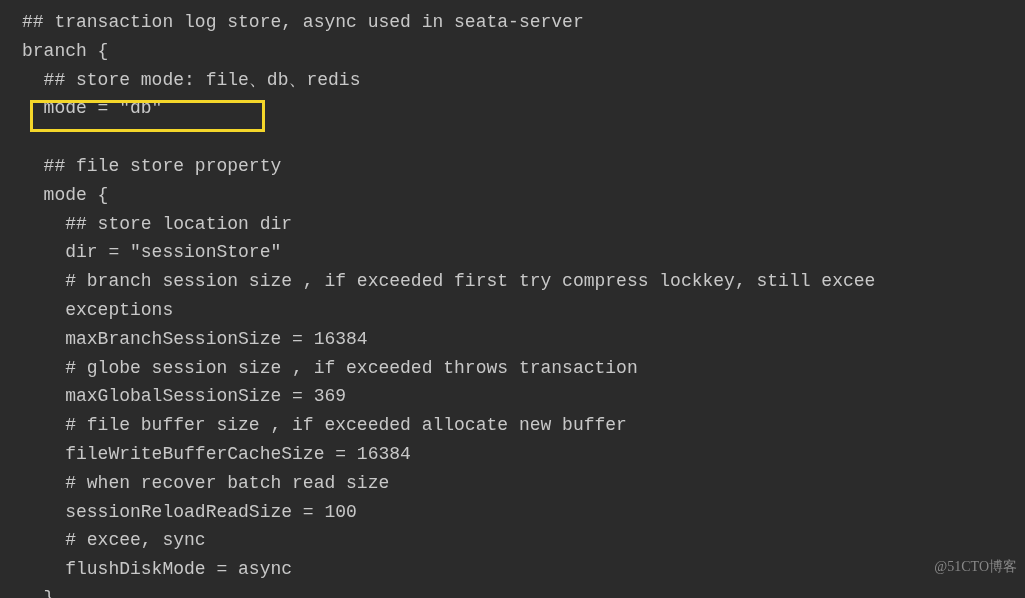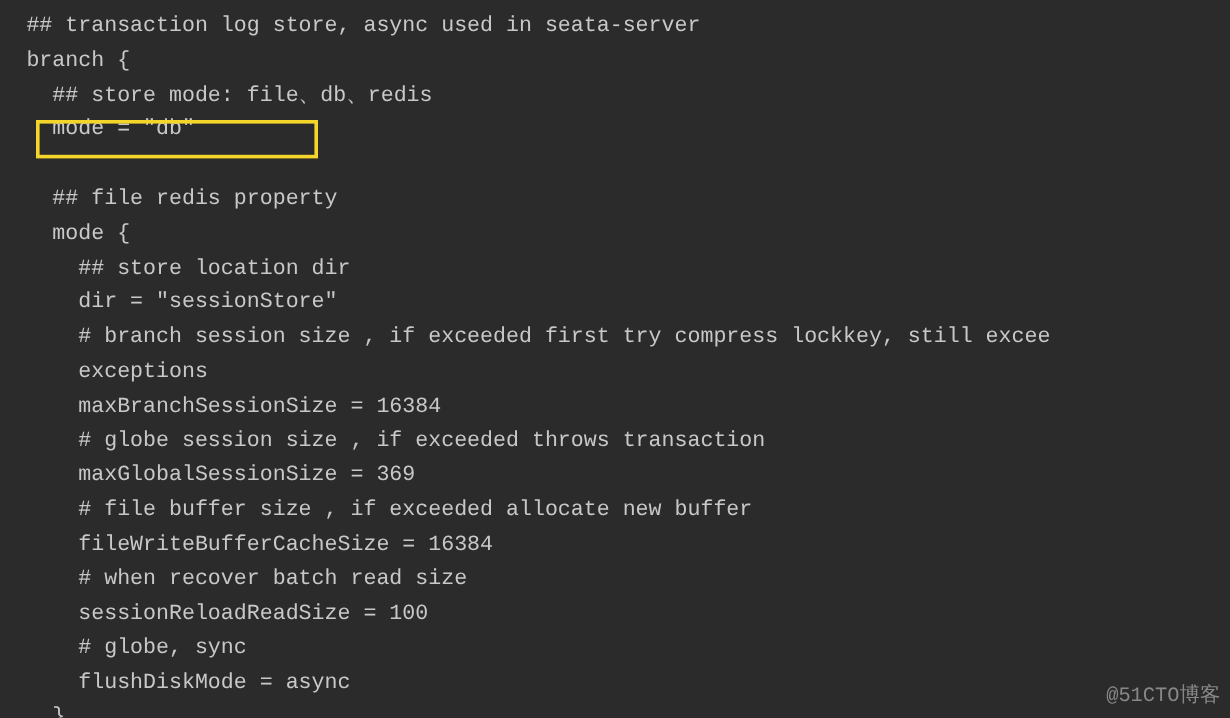--- a/index.html
+++ b/index.html
@@ -1,41 +1,41 @@
 <!DOCTYPE html>
 <html><head>
 <meta charset="utf-8">
 <style>
   html,body{margin:0;padding:0;background:#2b2b2b;color:#c8c8c8;font-family:"Consolas","Courier New",monospace;font-size:18px;line-height:1.6;overflow:hidden}
   .viewport{width:1025px;height:598px;position:relative;background:#2b2b2b;}
   pre{margin:0;padding:8px 0 0 22px;white-space:pre;font-family:inherit}
   .highlight-box{position:absolute;left:30px;top:100px;width:235px;height:32px;border:3px solid #f4d62a;box-sizing:border-box}
-  .watermark{position:absolute;right:8px;bottom:4px;color:#888;font-size:17px;font-family:Liberation Mono, monospace}
+  .watermark{position:absolute;right:8px;bottom:20px;color:#888;font-size:14px;font-family:Liberation Serif, serif}
 </style>
 </head>
 <body>
 
 <div class="viewport">
 <pre><span>## transaction log store, async used in seata-server</span>
 <span>branch {</span>
 <span>  ## store mode: file、db、redis</span>
 <span>  mode = "db"</span>
 <span></span>
-<span>  ## file redis property</span>
+<span>  ## file store property</span>
 <span>  mode {</span>
 <span>    ## store location dir</span>
 <span>    dir = "sessionStore"</span>
 <span>    # branch session size , if exceeded first try compress lockkey, still excee</span>
 <span>    exceptions</span>
 <span>    maxBranchSessionSize = 16384</span>
 <span>    # globe session size , if exceeded throws transaction</span>
 <span>    maxGlobalSessionSize = 369</span>
 <span>    # file buffer size , if exceeded allocate new buffer</span>
 <span>    fileWriteBufferCacheSize = 16384</span>
 <span>    # when recover batch read size</span>
 <span>    sessionReloadReadSize = 100</span>
-<span>    # globe, sync</span>
+<span>    # excee, sync</span>
 <span>    flushDiskMode = async</span>
 <span>  }</span></pre>
 
   <div class="highlight-box"></div>
   <div class="watermark">@51CTO博客</div>
 </div>
 
 </body></html>

